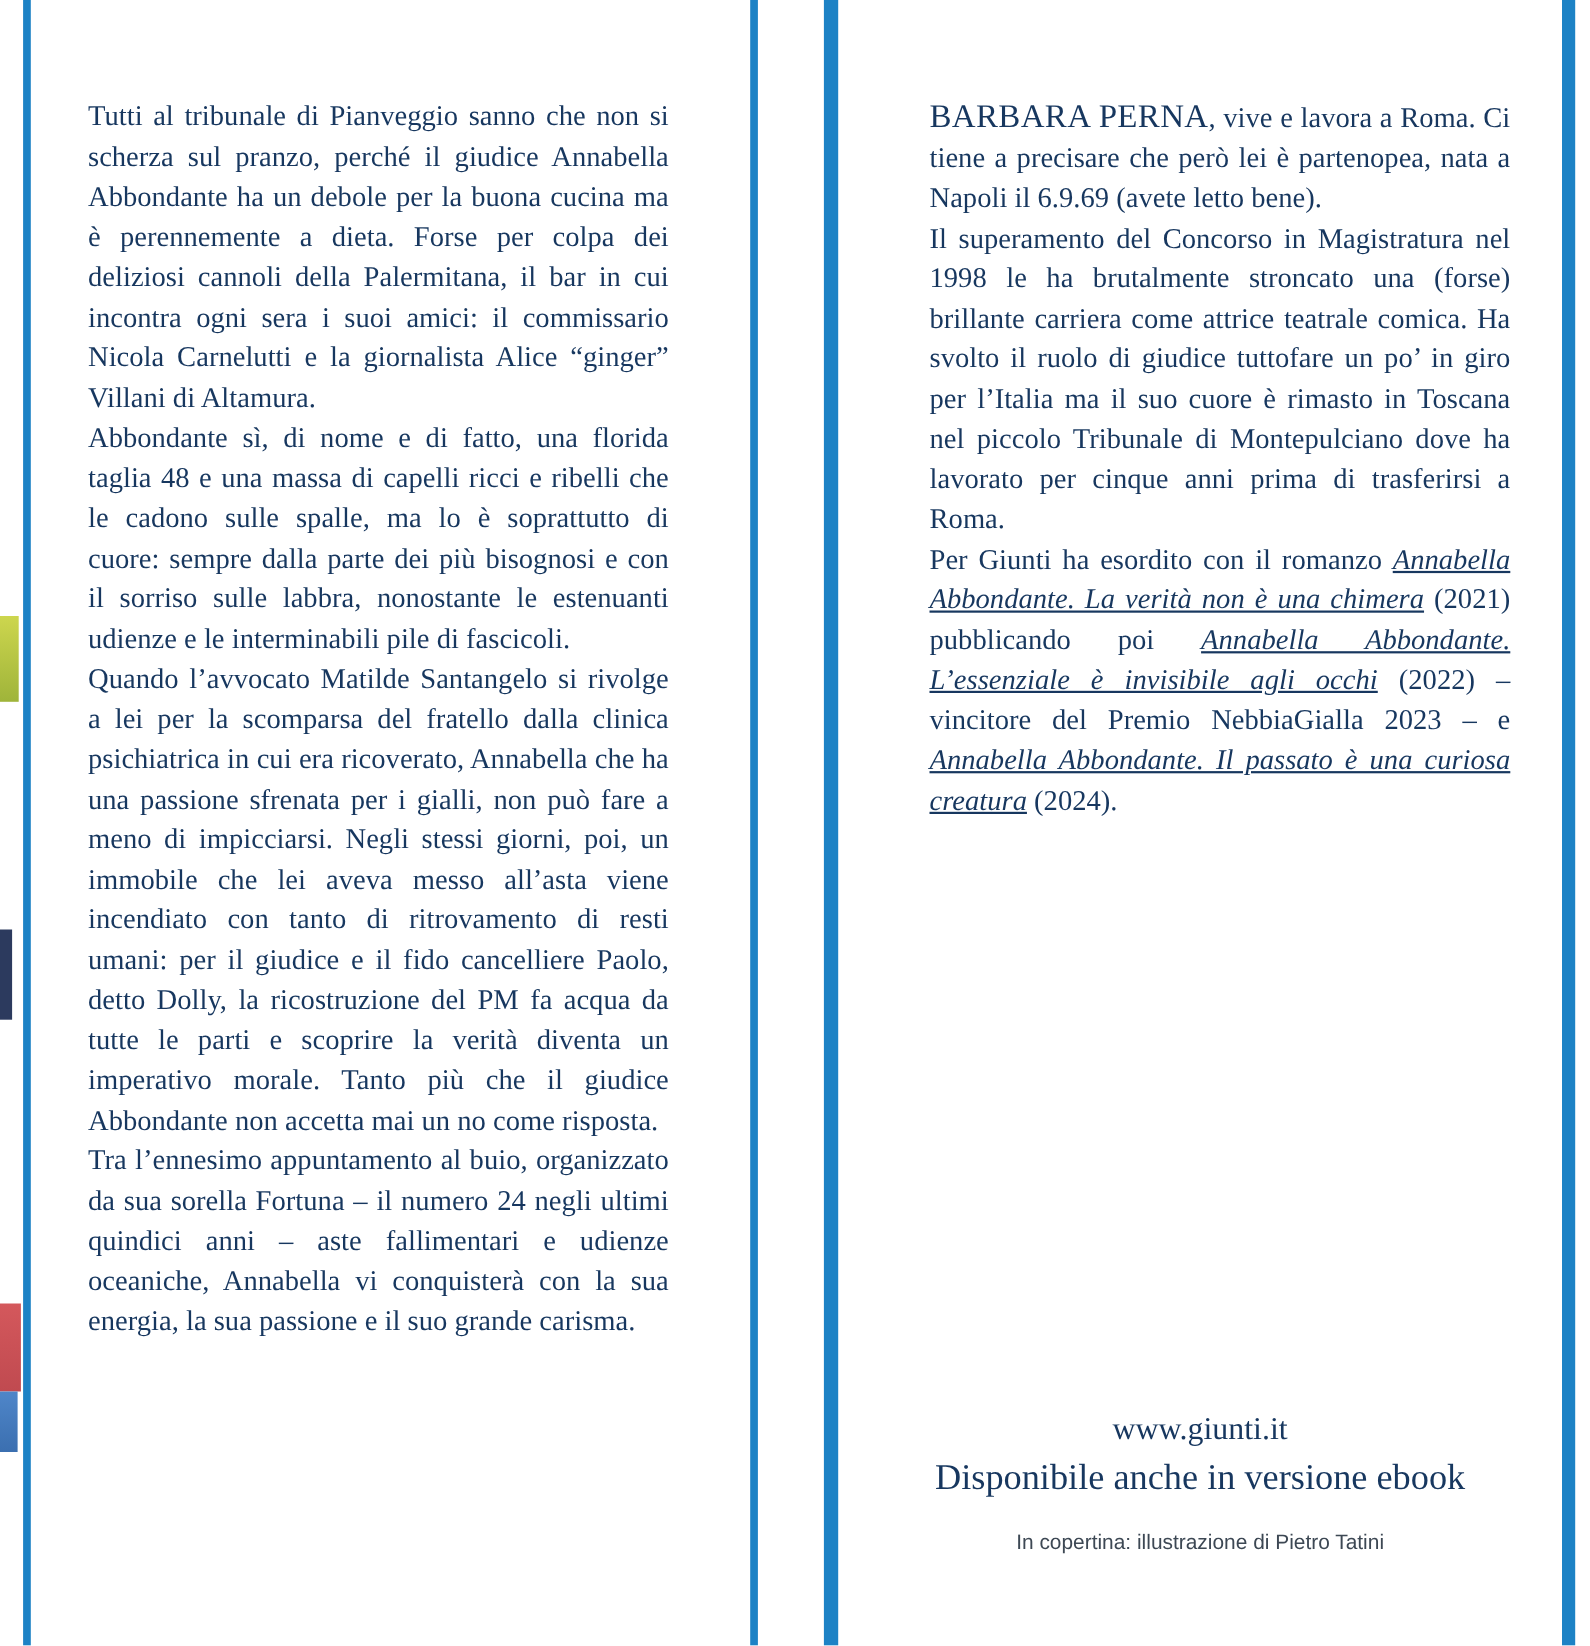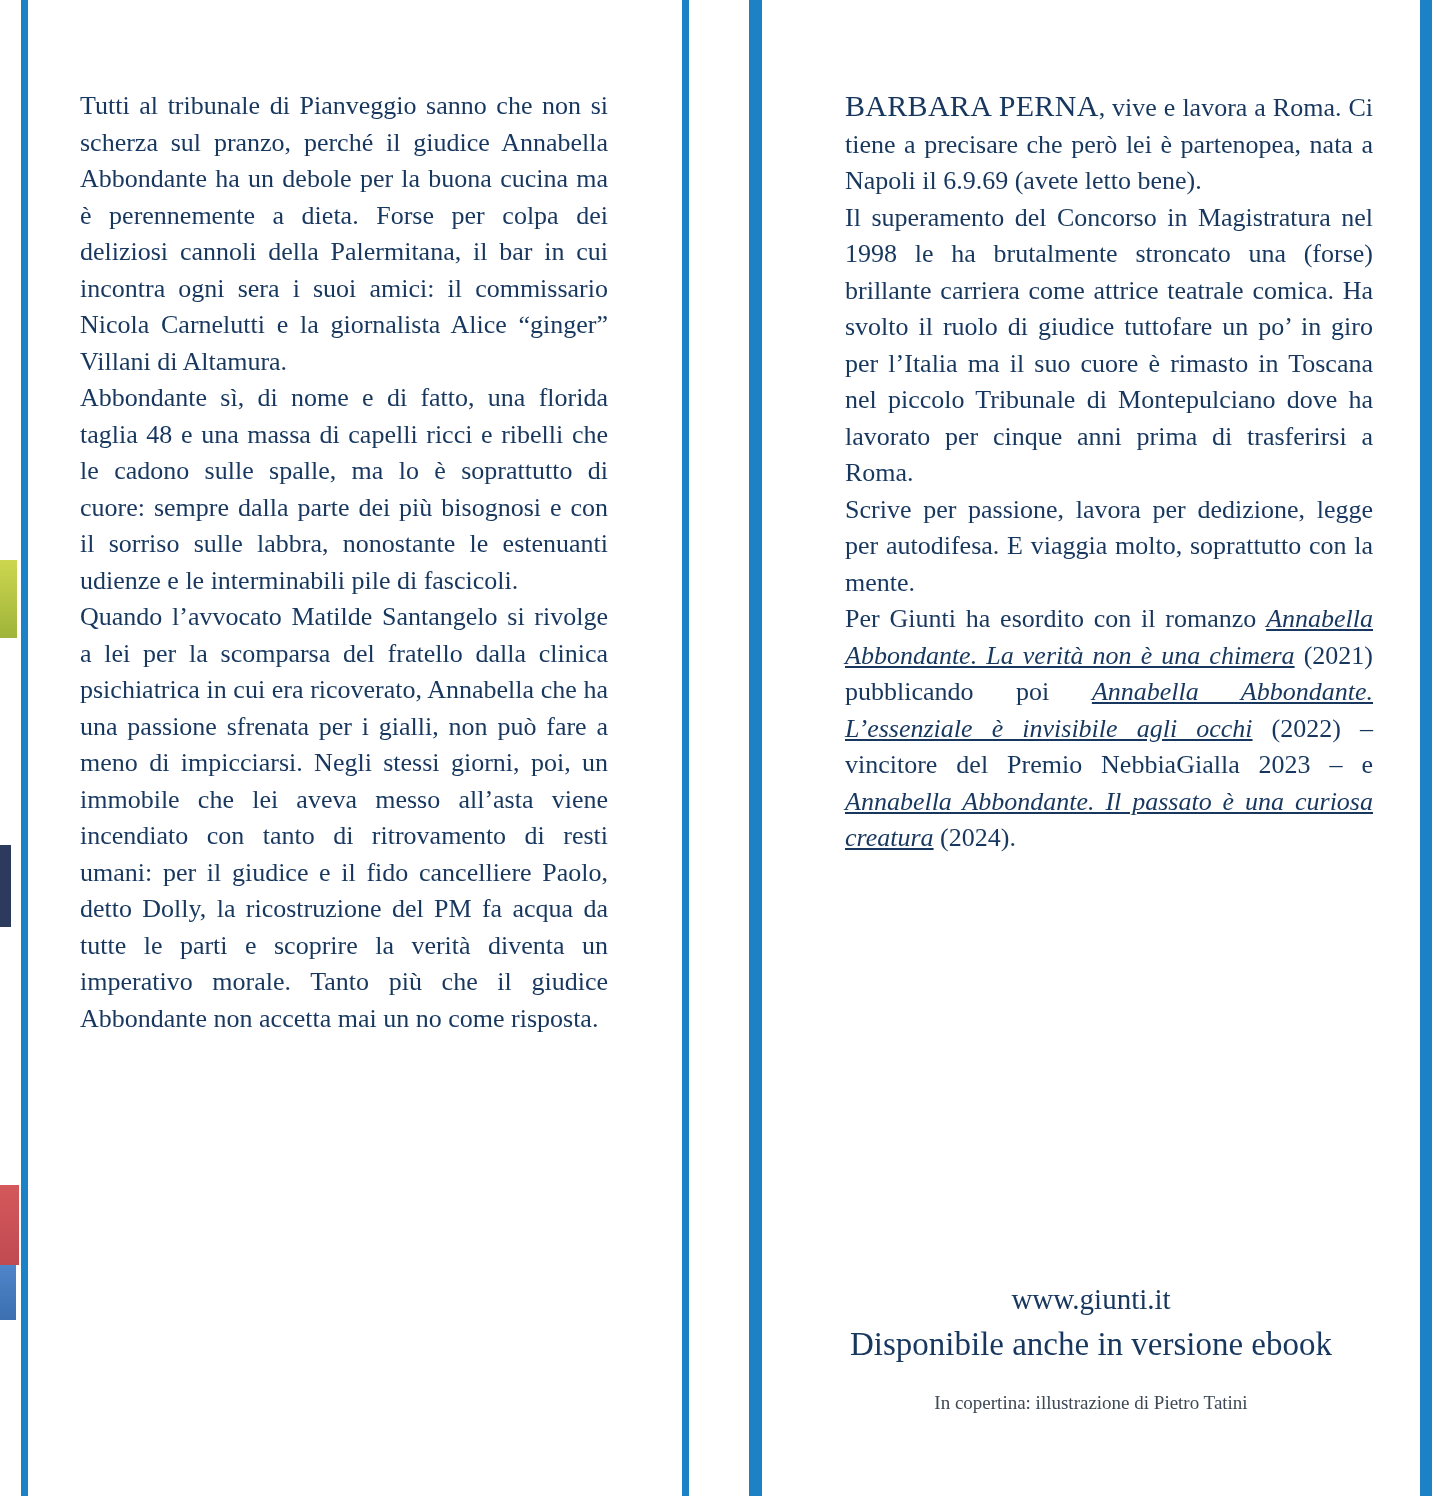--- a/index.html
+++ b/index.html
@@ -43,21 +43,21 @@
   
   .flap-footer {
     position: absolute; left: 762px; top: 1283px; width: 658px;
     text-align: center; color: #17375f;
     font-family: "Liberation Serif", serif;
   }
   .website    { font-size: 29px; font-weight: normal; }
   .ebook-line { font-size: 33px; margin-top: 10px; }
   .credits    {
     margin-top: 26px;
-    font-family: Liberation Serif, serif;
+    font-family: Liberation Sans, sans-serif;
     font-size: 19px; line-height: 28px;
     color: #3d4854;
   }
 </style>
 </head>
 <body>
 
 <div class="jacket">
 
   <div class="frag frag-1"></div>
@@ -67,26 +67,26 @@
 
   <div class="blue-strip strip-left"></div>
   <div class="blue-strip strip-center-a"></div>
   <div class="blue-strip strip-center-b"></div>
   <div class="blue-strip strip-right"></div>
 
   <section class="flap flap-left" lang="it">
       <p><span>Tutti al tribunale di Pianveggio sanno che non si scherza sul pranzo, perché il giudice Annabella Abbondante ha un debole per la buona cucina ma è perennemente a dieta. Forse per colpa dei deliziosi cannoli della Palermitana, il bar in cui incontra ogni sera i suoi amici: il commissario Nicola Carnelutti e la giornalista Alice “ginger” Villani di Altamura.</span></p>
       <p><span>Abbondante sì, di nome e di fatto, una florida taglia 48 e una massa di capelli ricci e ribelli che le cadono sulle spalle, ma lo è soprattutto di cuore: sempre dalla parte dei più bisognosi e con il sorriso sulle labbra, nonostante le estenuanti udienze e le interminabili pile di fascicoli.</span></p>
       <p><span>Quando l’avvocato Matilde Santangelo si rivolge a lei per la scomparsa del fratello dalla clinica psichiatrica in cui era ricoverato, Annabella che ha una passione sfrenata per i gialli, non può fare a meno di impicciarsi. Negli stessi giorni, poi, un immobile che lei aveva messo all’asta viene incendiato con tanto di ritrovamento di resti umani: per il giudice e il fido cancelliere Paolo, detto Dolly, la ricostruzione del PM fa acqua da tutte le parti e scoprire la verità diventa un imperativo morale. Tanto più che il giudice Abbondante non accetta mai un no come risposta.</span></p>
+      <p><span>Tra l’ennesimo appuntamento al buio, organizzato da sua sorella Fortuna – il numero 24 negli ultimi quindici anni – aste fallimentari e udienze oceaniche, Annabella vi conquisterà con la sua energia, la sua passione e il suo grande carisma.</span></p>
     </section>
 
   <section class="flap flap-right" lang="it">
       <p><span class="seg-caps">BARBARA PERNA</span><span>, vive e lavora a Roma. Ci tiene a precisare che però lei è partenopea, nata a Napoli il 6.9.69 (avete letto bene).</span></p>
       <p><span>Il superamento del Concorso in Magistratura nel 1998 le ha brutalmente stroncato una (forse) brillante carriera come attrice teatrale comica. Ha svolto il ruolo di giudice tuttofare un po’ in giro per l’Italia ma il suo cuore è rimasto in Toscana nel piccolo Tribunale di Montepulciano dove ha lavorato per cinque anni prima di trasferirsi a Roma.</span></p>
-      <p><span>Scrive per passione, lavora per dedizione, legge per autodifesa. E viaggia molto, soprattutto con la mente.</span></p>
       <p><span>Per Giunti ha esordito con il romanzo </span><span class="seg-italic">Annabella Abbondante. La verità non è una chimera</span><span> (2021) pubblicando poi </span><span class="seg-italic">Annabella Abbondante. L’essenziale è invisibile agli occhi</span><span> (2022) – vincitore del Premio NebbiaGialla 2023 – e </span><span class="seg-italic">Annabella Abbondante. Il passato è una curiosa creatura</span><span> (2024).</span></p>
     </section>
 
   <footer class="flap-footer">
     <div class="website">www.giunti.it</div>
     <div class="ebook-line">Disponibile anche in versione ebook</div>
     <div class="credits">
       <div>In copertina: illustrazione di Pietro Tatini</div>
     </div>
   </footer>

